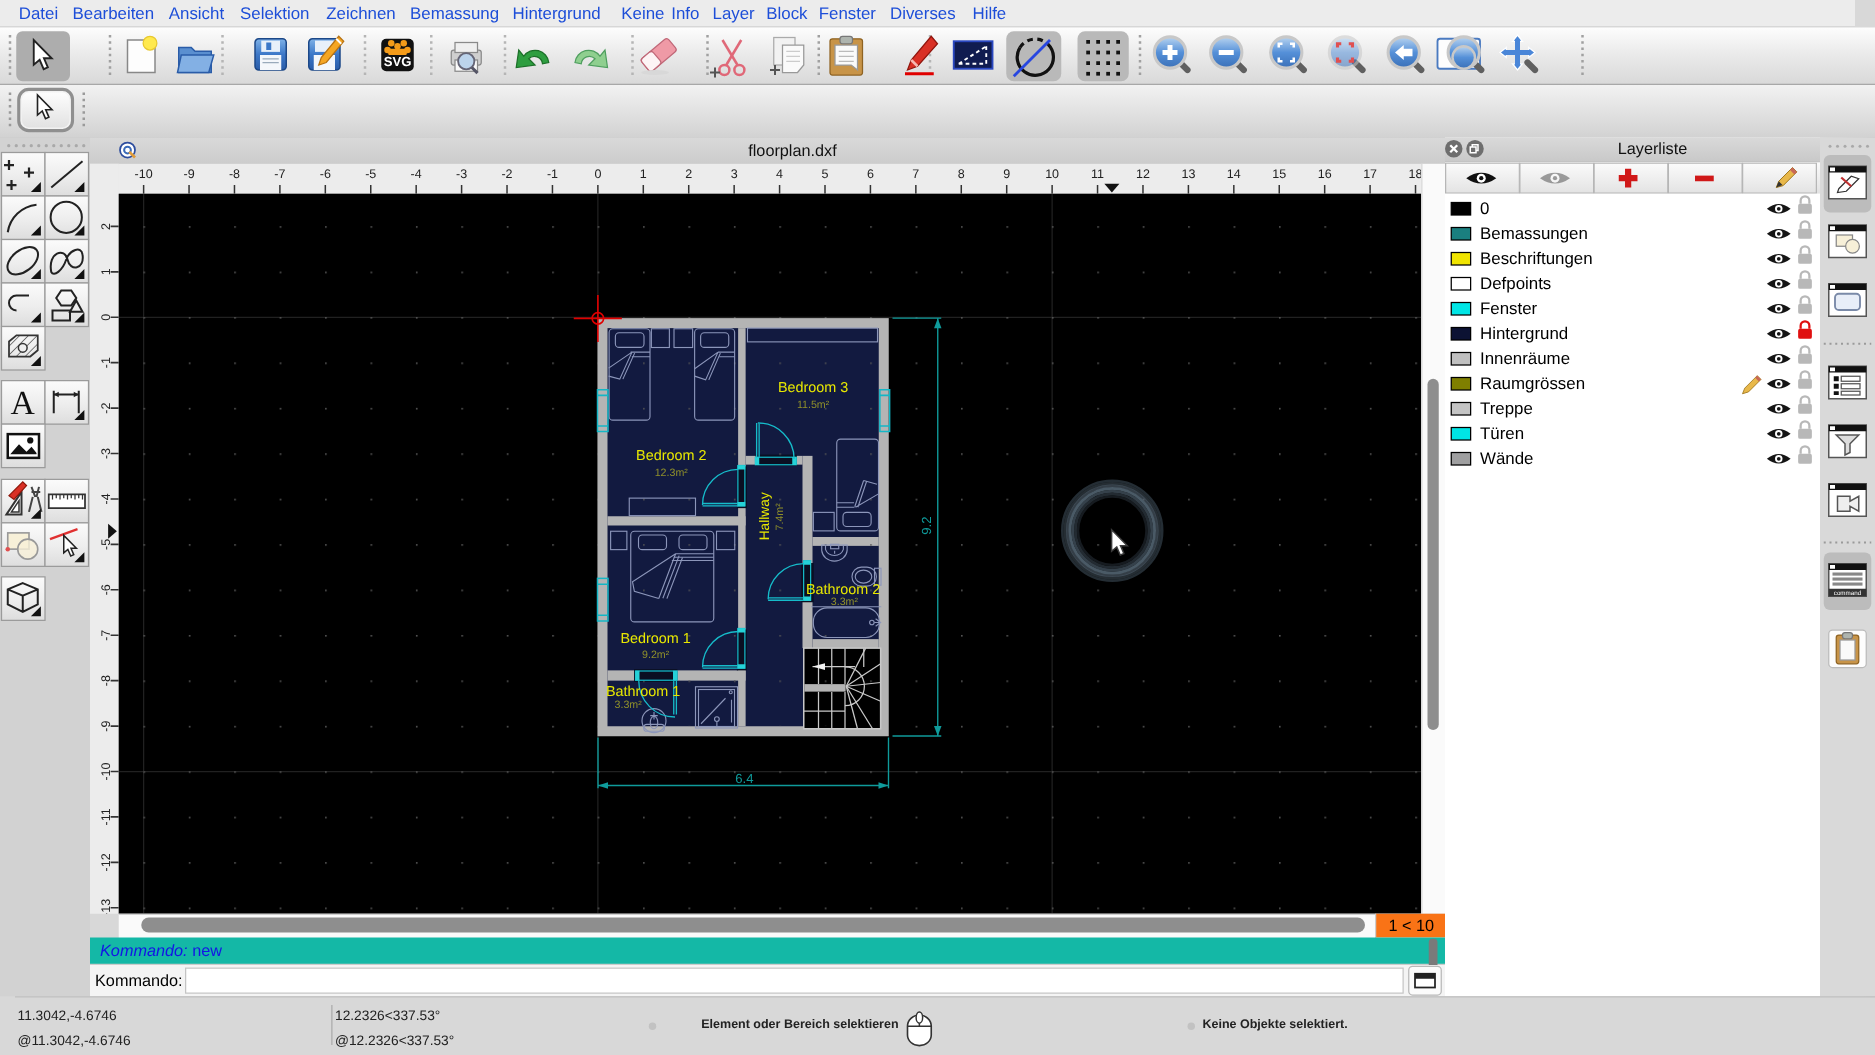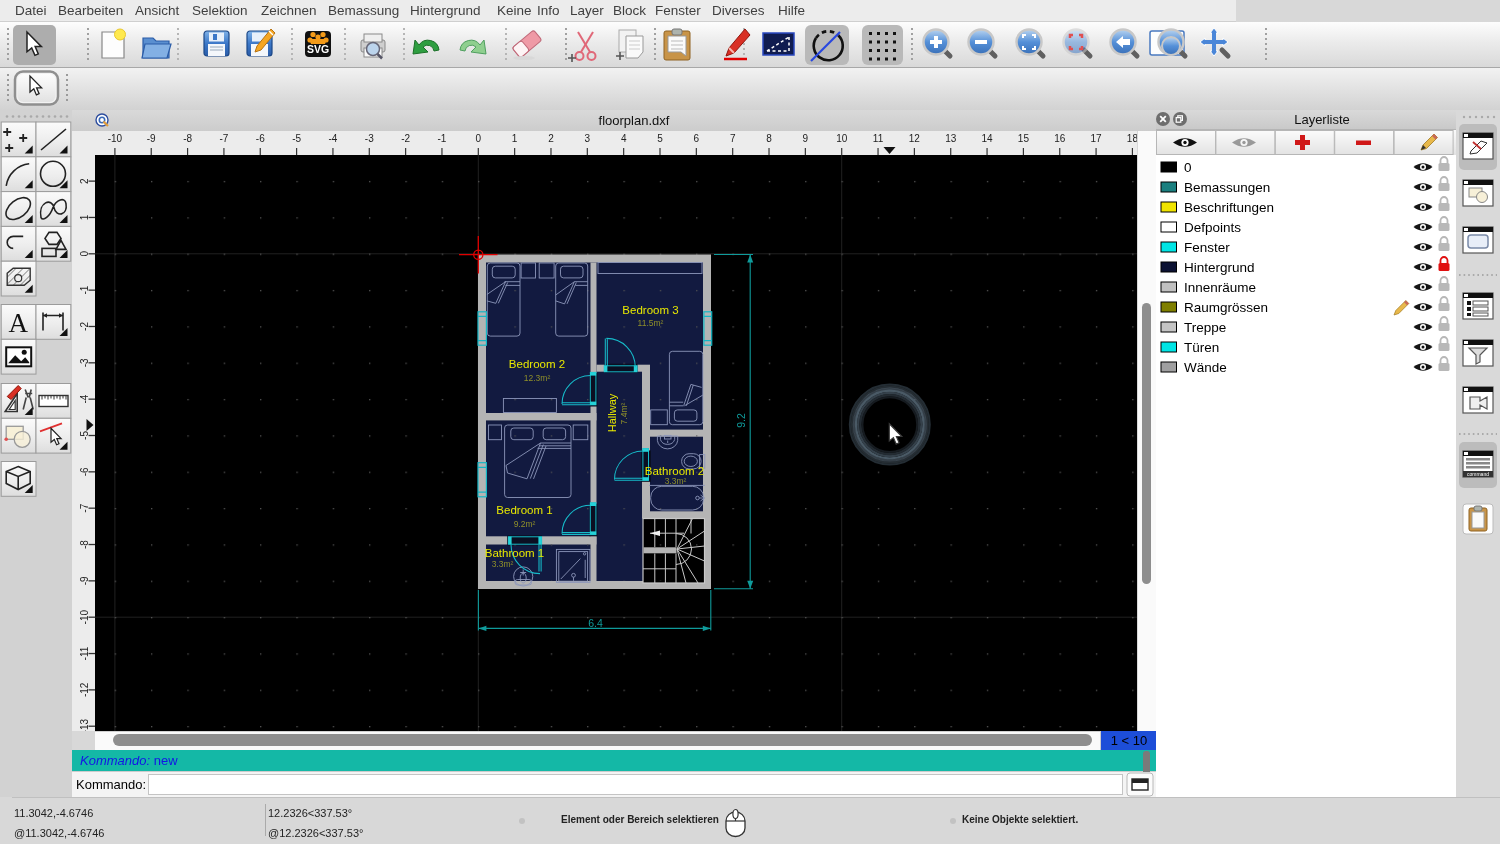--- a/index.html
+++ b/index.html
@@ -1,32 +1,32 @@
 <!DOCTYPE html>
 <html><head>
 <meta charset="utf-8">
 <style>
 html,body{margin:0;padding:0;}
 body{width:1500px;height:844px;overflow:hidden;position:relative;font-family:"Liberation Sans",sans-serif;background:#d8d8d8;}
 .abs{position:absolute;}
-#menubar{left:0;top:0;width:1236px;height:21px;background:#ececec;border-bottom:1px solid #cfcfcf;font-size:13.5px;color:#404040;}
+#menubar{left:0;top:0;width:1484px;height:21px;background:#ececec;border-bottom:1px solid #cfcfcf;font-size:13.5px;color:#1d4ed8;}
 #menubar span{position:absolute;top:3px;}
 #toolbar1{left:0;top:22px;width:1500px;height:45px;background:linear-gradient(#fdfdfd,#ebebeb 45%,#d9d9d9);border-bottom:1px solid #a8a8a8;}
 #toolbar2{left:0;top:68px;width:1500px;height:42px;background:linear-gradient(#f2f2f2,#e2e2e2 50%,#d2d2d2);border-bottom:1px solid #bcbcbc;}
 #palettecol{left:0;top:110px;width:72px;height:687px;background:#d4d4d4;}
 #doctitle{left:72px;top:110px;width:1084px;height:21px;background:linear-gradient(#d9d9d9,#cccccc);border-bottom:1px solid #b6b6b6;}
 #hruler{left:95px;top:131px;width:1042px;height:24px;background:#ececec;}
 #vruler{left:72px;top:131px;width:23px;height:600px;background:#ececec;}
 #rulcorner{left:72px;top:131px;width:23px;height:24px;background:#ececec;}
 #canvas{left:95px;top:155px;width:1042px;height:576px;background:#000;}
 #vscroll{left:1137px;top:131px;width:19px;height:600px;background:#fafafa;border-left:1px solid #d8d8d8;}
 #vthumb{left:1142px;top:303px;width:9px;height:281px;background:#8e8e8e;border-radius:5px;}
 #hscrollrow{left:95px;top:731px;width:1061px;height:19px;background:#fafafa;border-top:1px solid #d0d0d0;}
 #hthumb{left:113px;top:734px;width:979px;height:12px;background:#8e8e8e;border-radius:6px;}
-#pageind{left:1100px;top:731px;width:56px;height:19px;background:#1d4ed8;border-left:1px solid #cccccc;font-size:13px;color:#000;text-align:center;line-height:19px;}
+#pageind{left:1100px;top:731px;width:56px;height:19px;background:#f97316;border-left:1px solid #cccccc;font-size:13px;color:#000;text-align:center;line-height:19px;}
 #cmdhist{left:72px;top:750px;width:1084px;height:21px;background:#14b8a6;border-bottom:1px solid #cccccc;font-size:13px;}
 #cmdrow{left:72px;top:772px;width:1084px;height:25px;background:#f4f4f4;font-size:13px;}
 #cmdinput{position:absolute;left:76px;top:2px;width:973px;height:19px;background:#ffffff;border:1px solid #c4c4c4;}
 #layerpanel{left:1156px;top:110px;width:300px;height:687px;background:#ffffff;}
 #lp-title{left:1156px;top:110px;width:300px;height:19px;background:linear-gradient(#d9d9d9,#c9c9c9);border-bottom:1px solid #b4b4b4;text-align:right;}
 #lp-toolbar{left:1156px;top:130px;width:300px;height:25px;background:linear-gradient(#fafafa,#e2e2e2);}
 #dockcol{left:1456px;top:110px;width:44px;height:687px;background:linear-gradient(90deg,#e8e8e8,#d2d2d2);}
 #statusbar{left:12px;top:797px;width:1500px;height:47px;background:#d8d8d8;border-top:1px solid #c0c0c0;font-size:11px;color:#222;}
 </style>
 </head>

